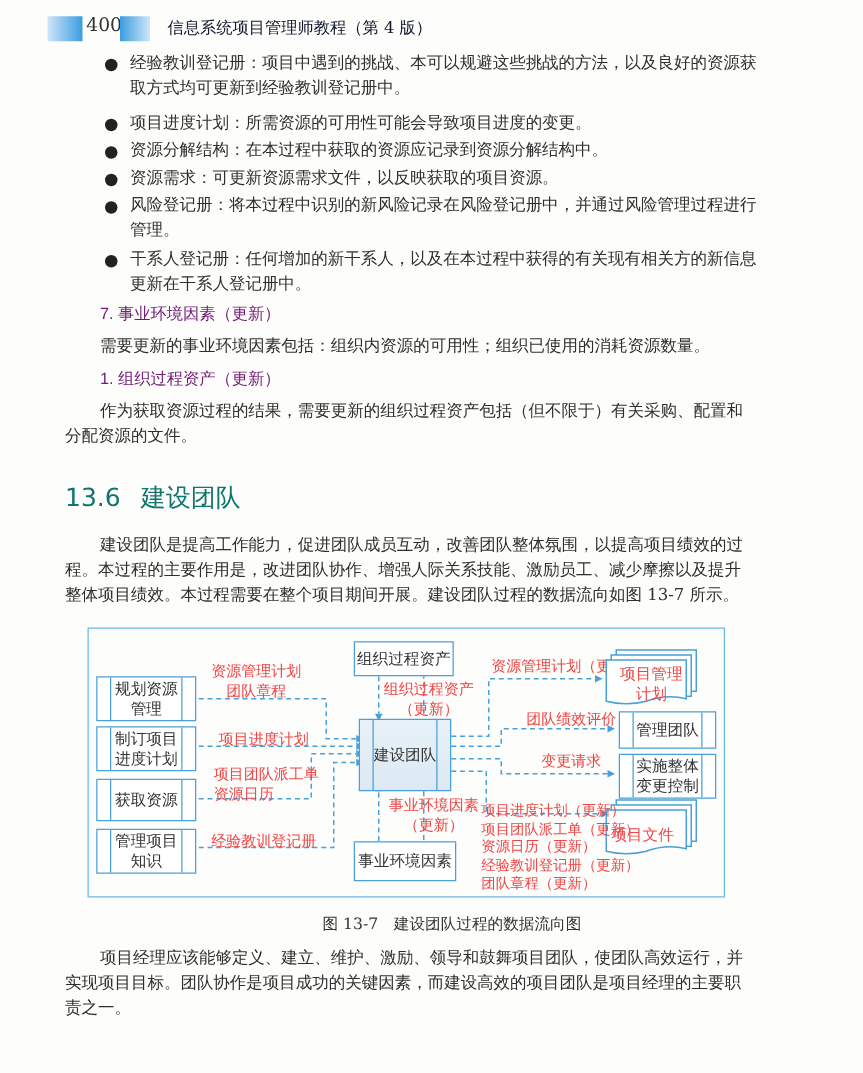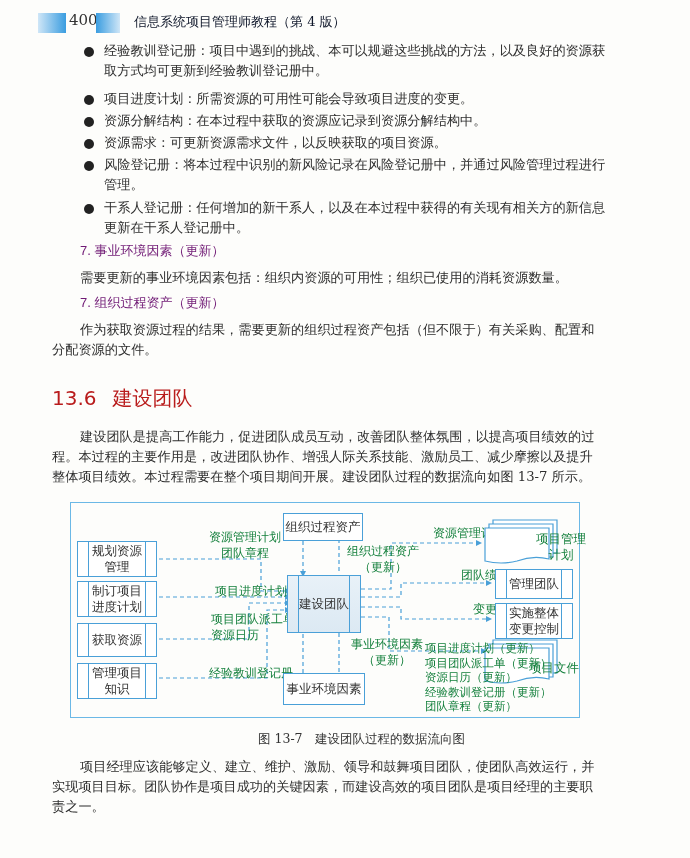--- a/index.html
+++ b/index.html
@@ -5,28 +5,28 @@
   html,body{margin:0;padding:0;}
   body{width:690px;height:858px;background:#fdfdfb;position:relative;overflow:hidden;font-family:"DejaVu Serif","Liberation Serif",serif;color:#2b2b2b;}
   .header{position:absolute;left:0;top:8px;height:26px;width:690px;margin-left:38px;}
   .hdr-bar-l{position:absolute;left:0;top:5px;width:28px;height:20px;background:linear-gradient(90deg,#cfe6f7,#3a9de0);}
   .pagenum{position:absolute;left:31px;top:3px;font-size:15px;color:#333;}
   .hdr-bar-r{position:absolute;left:58px;top:5px;width:24px;height:20px;background:linear-gradient(90deg,#3a9de0,#cfe6f7);}
   .booktitle{position:absolute;left:96px;top:5px;font-size:13px;color:#0f172a;}
   .txt{position:absolute;font-size:13.2px;line-height:20px;color:#2e2e2e;}
   .bullet{position:absolute;left:84px;width:10px;height:10px;border-radius:50%;background:#222;}
   .sub{position:absolute;font-family:Liberation Sans, sans-serif;font-size:13px;color:#701a75;}
-  .sec{position:absolute;left:52px;top:385px;font-family:"DejaVu Sans","Liberation Sans",sans-serif;font-size:20px;color:#b91c1c;}
+  .sec{position:absolute;left:52px;top:385px;font-family:"DejaVu Sans","Liberation Sans",sans-serif;font-size:20px;color:#0f766e;}
   .sec span{margin-right:16px;}
   .diagram{position:absolute;left:70px;top:502px;width:508px;height:214px;border:1.5px solid #6bb8e6;}
   .box{position:absolute;border:1.3px solid #4aa0d8;background:#fff;font-size:12.5px;text-align:center;display:flex;align-items:center;justify-content:center;line-height:16px;color:#333;}
   .box.side::before,.box.side::after{content:"";position:absolute;top:0;bottom:0;width:1.3px;background:#4aa0d8;}
   .box.side::before{left:10px;} .box.side::after{right:10px;}
   .box.center{background:linear-gradient(#e8f1f8,#dce9f3);}
-  .lbl{position:absolute;font-size:12px;line-height:16px;color:#15803d;white-space:nowrap;margin-left:40px;}
+  .lbl{position:absolute;font-size:12px;line-height:16px;color:#ef4444;white-space:nowrap;}
   .doc{position:absolute;}
   .caption{position:absolute;left:258px;top:731px;font-size:12.5px;color:#333;text-align:right;}
 </style>
 </head>
 <body>
 
 <div class="header">
   <div class="hdr-bar-l"></div>
   <div class="pagenum">400</div>
   <div class="hdr-bar-r"></div>
@@ -50,21 +50,21 @@
     <div>管理。</div>
   </div>
 <div class="bullet" style="top:204px"></div>
 <div class="txt" style="left:104px;top:198px">
     <div>干系人登记册：任何增加的新干系人，以及在本过程中获得的有关现有相关方的新信息</div>
     <div>更新在干系人登记册中。</div>
   </div>
 
 <div class="sub" style="left:80px;top:242px">7. 事业环境因素（更新）</div>
 <div class="txt" style="left:80px;top:268px">需要更新的事业环境因素包括：组织内资源的可用性；组织已使用的消耗资源数量。</div>
-<div class="sub" style="left:80px;top:294px">7. 组织过程资产（更新）</div>
+<div class="sub" style="left:80px;top:294px">1. 组织过程资产（更新）</div>
 <div class="txt" style="left:52px;top:320px;width:560px">
     <div style="padding-left:28px">作为获取资源过程的结果，需要更新的组织过程资产包括（但不限于）有关采购、配置和</div>
     <div>分配资源的文件。</div>
   </div>
 
 <div class="sec"><span>13.6</span><span>建设团队</span></div>
 <div class="txt" style="left:52px;top:427px;width:570px">
   <div style="padding-left:28px">建设团队是提高工作能力，促进团队成员互动，改善团队整体氛围，以提高项目绩效的过</div>
     <div>程。本过程的主要作用是，改进团队协作、增强人际关系技能、激励员工、减少摩擦以及提升</div>
     <div>整体项目绩效。本过程需要在整个项目期间开展。建设团队过程的数据流向如图 13-7 所示。</div>

